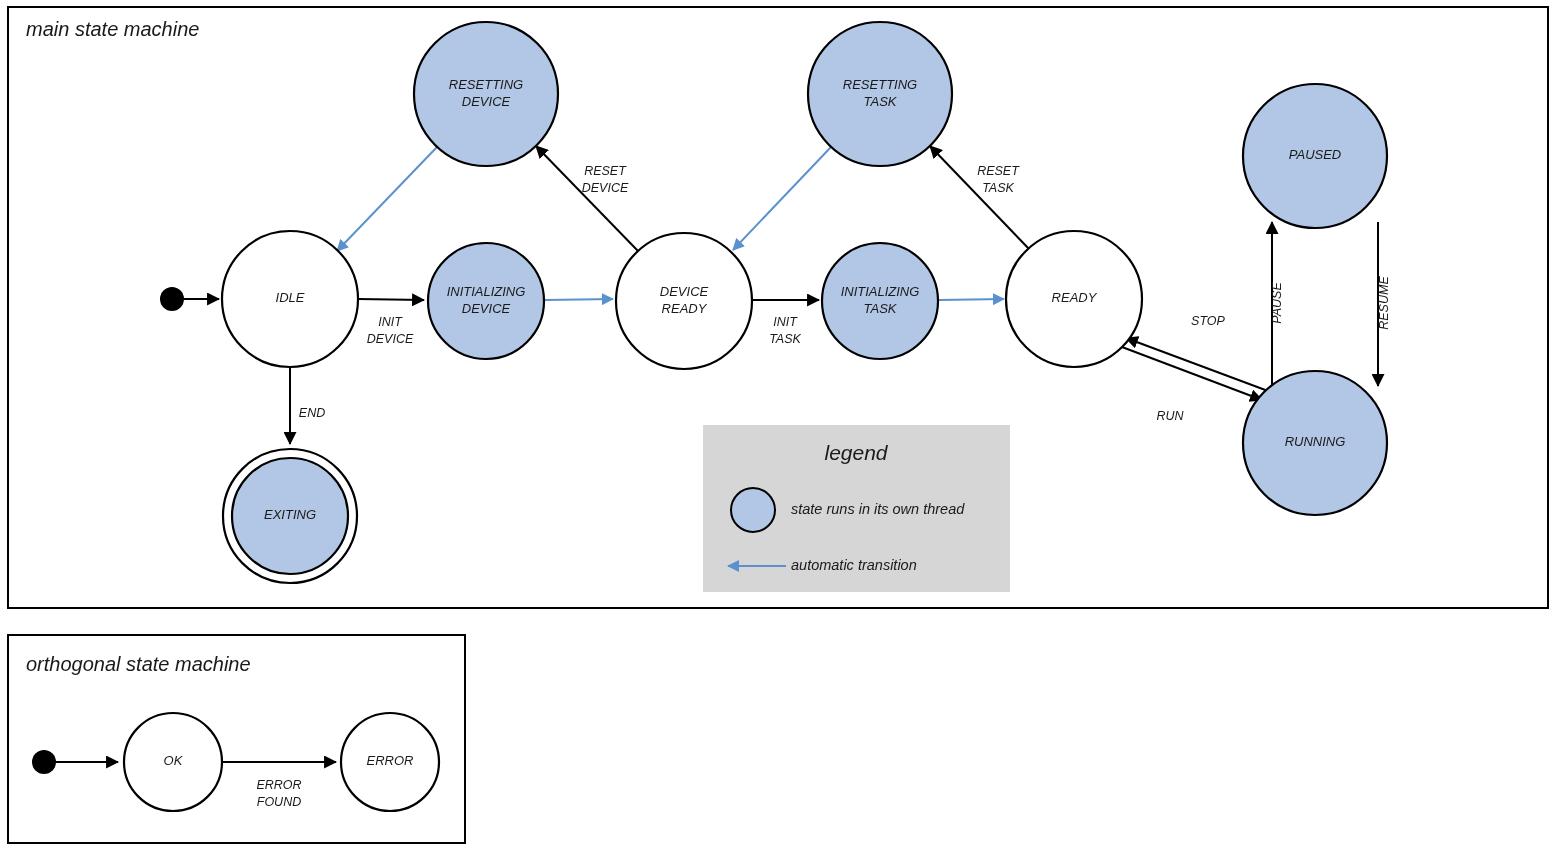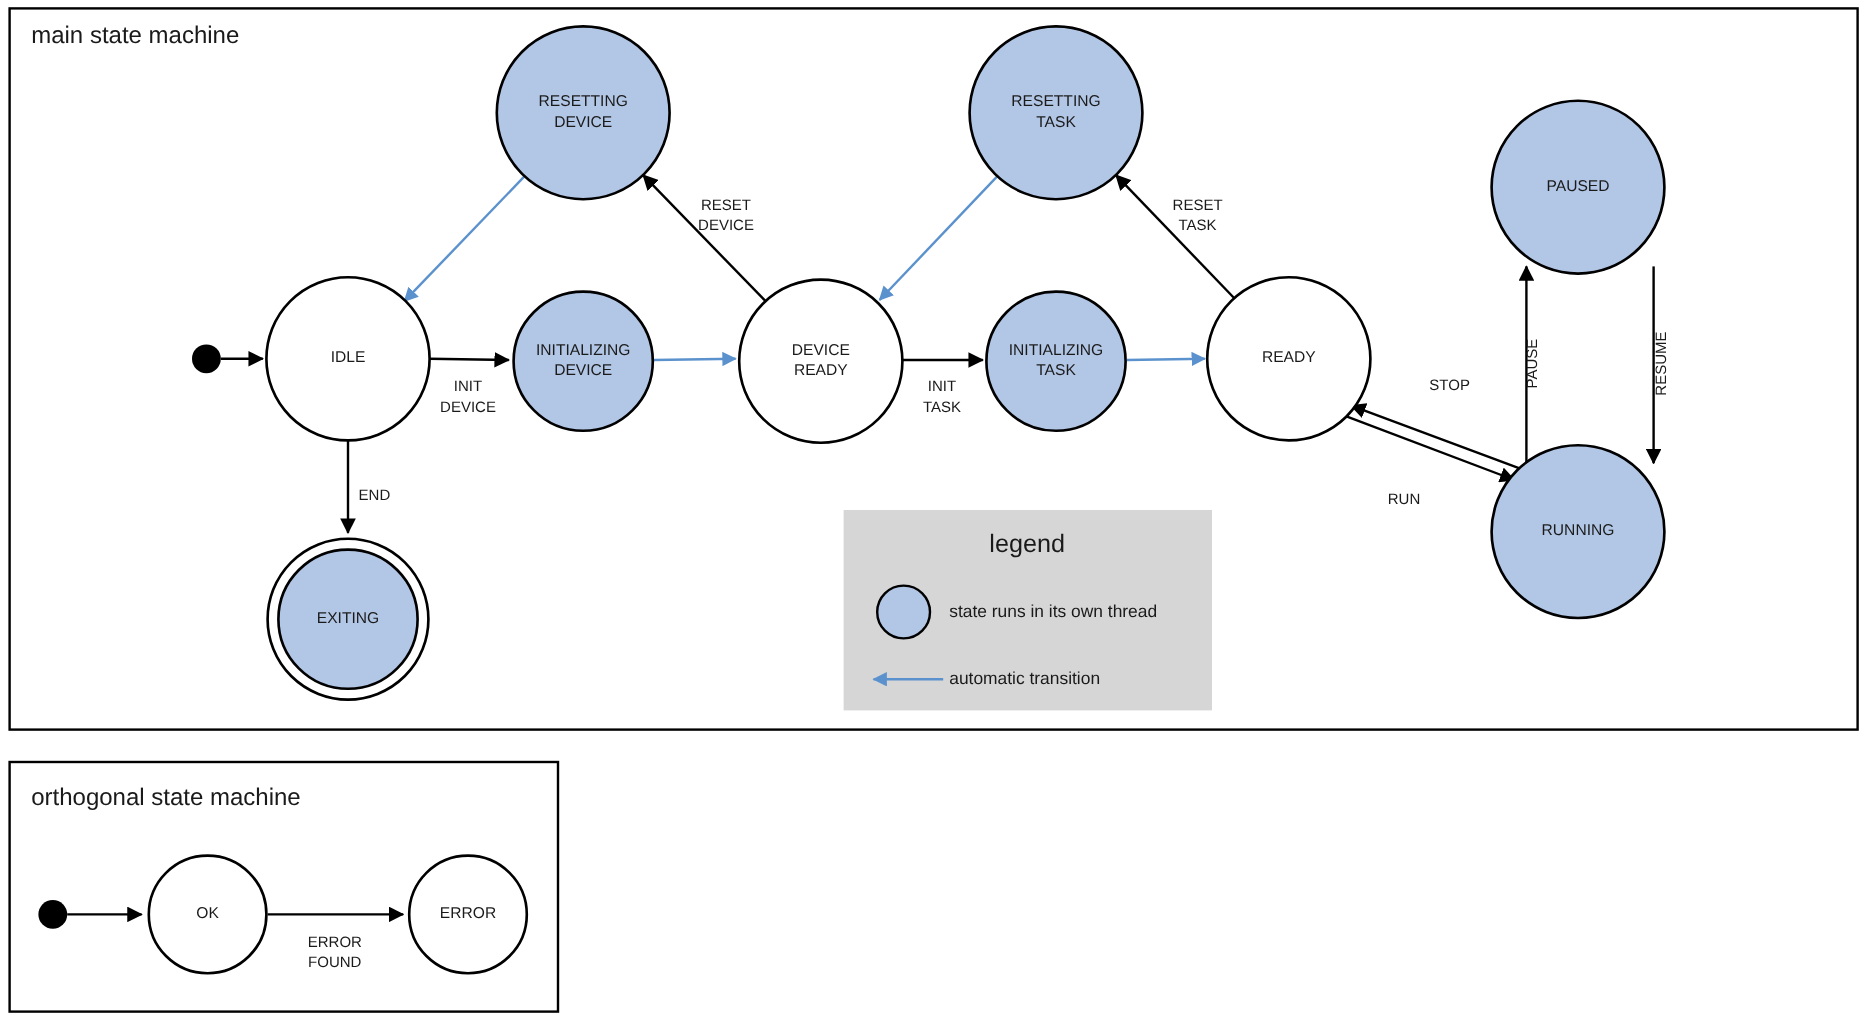--- a/index.html
+++ b/index.html
@@ -10,20 +10,21 @@
   body {
     width: 1555px;
     height: 852px;
     font-family: "Liberation Sans", sans-serif;
     overflow: hidden;
   }
   #diagram-root {
     position: relative;
     width: 1555px;
     height: 752px;
+    font-style: italic;
   }
   svg.canvas {
     display: block;
     width: 1555px;
     height: 852px;
   }
   .frame-rect {
     fill: none;
     stroke: #000000;
     stroke-width: 2;

